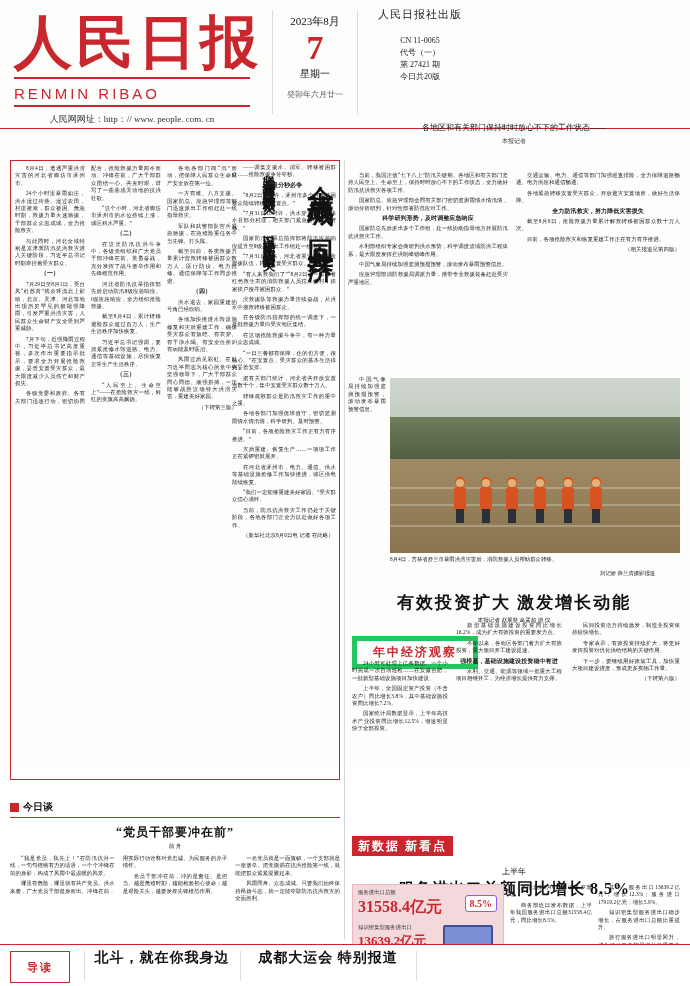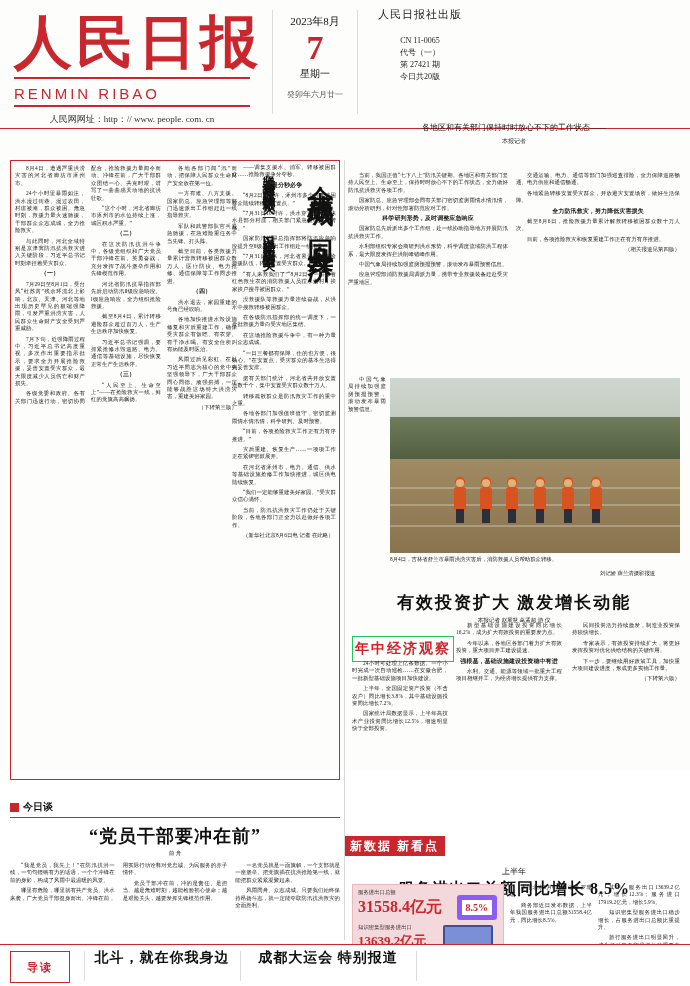--- a/index.html
+++ b/index.html
@@ -50,45 +50,45 @@
   .fig .helm{position:absolute;left:3px;top:-2px;width:10px;height:6px;background:#e8490f;border-radius:5px 5px 0 0;}
   .fig .legs{position:absolute;left:4px;top:30px;width:8px;height:14px;background:#2b2f3a;}
   .caption{position:absolute;left:390px;top:556px;width:290px;font-size:5.4px;color:#222;}
   .credit{position:absolute;left:600px;top:570px;font-size:5.4px;color:#222;}
 
   
   .rmid{position:absolute;left:348px;top:588px;width:332px;}
   .rmid .kicker{font-size:8px;text-align:center;}
   .rmid .h2{font-size:17px;font-weight:bold;text-align:center;letter-spacing:2px;margin-top:3px;}
   .rmid .byline{font-size:5.6px;text-align:center;margin-top:3px;}
-  .tag-red{display:inline-block;border:1px solid #22c55e;color:#c9272d;font-size:14px;font-weight:bold;padding:3px 2px;letter-spacing:2px;}
-
-  
-  .newdata{position:absolute;left:344px;top:836px;}
+  .tag-red{display:inline-block;border:5px solid #22c55e;color:#c9272d;font-size:12px;font-weight:bold;padding:3px 16px;letter-spacing:2px;}
+
+  
+  .newdata{position:absolute;left:352px;top:836px;}
   .newdata .tag{background:#c9272d;color:#fff;font-size:12px;font-weight:bold;padding:3px 6px;letter-spacing:2px;}
   .rbot{position:absolute;left:348px;top:862px;width:332px;}
   .rbot .kick{font-size:8px;text-align:center;}
   .rbot .h3{font-size:16px;font-weight:bold;text-align:center;letter-spacing:1px;margin-top:2px;}
   .infocard{position:absolute;left:352px;top:884px;width:150px;height:86px;background:#f4d9dc;border:1px solid #e7b9bf;}
   .infocard .ttl{font-size:5.4px;color:#333;margin:4px 0 0 5px;}
   .infocard .big{font-size:16px;font-weight:bold;color:#c9272d;margin:1px 0 0 5px;}
-  .infocard .pill{position:absolute;right:6px;top:10px;background:#fff;border:5px solid #8b5cf6;color:#c9272d;font-size:10px;font-weight:bold;padding:2px 4px;border-radius:3px;}
+  .infocard .pill{position:absolute;right:6px;top:10px;background:#fff;border:1px solid #8b5cf6;color:#c9272d;font-size:10px;font-weight:bold;padding:2px 4px;border-radius:3px;}
   .infocard .ttl2{font-size:5.4px;color:#333;margin:6px 0 0 5px;}
   .infocard .big2{font-size:13px;font-weight:bold;color:#c9272d;margin:1px 0 0 5px;}
   .infocard .pill2{position:absolute;left:5px;bottom:6px;background:#fff;border:1px solid #c9272d;color:#c9272d;font-size:9px;font-weight:bold;padding:1px 3px;border-radius:3px;}
   .laptop{position:absolute;right:8px;bottom:8px;width:58px;height:38px;}
   .laptop .scr{position:absolute;left:6px;top:0;width:46px;height:28px;background:#7b8fd6;border:2px solid #3f4f9a;border-radius:2px;}
   .laptop .base{position:absolute;left:0;bottom:0;width:58px;height:6px;background:#c9d0ea;border-radius:2px;}
 
   
   .todaytalk{position:absolute;left:10px;top:800px;width:330px;height:140px;}
   .tt-head{display:flex;align-items:center;gap:4px;}
   .tt-square{width:9px;height:9px;background:#c9272d;}
   .tt-title{font-size:10px;font-weight:bold;}
-  .tt-h{font-size:18px;font-weight:bold;text-align:center;margin-top:6px;letter-spacing:1px;}
+  .tt-h{font-size:12px;font-weight:bold;text-align:center;margin-top:6px;letter-spacing:1px;}
   .tt-by{font-size:5.6px;text-align:center;margin-top:2px;}
   .tt-cols{margin-top:4px;column-count:3;column-gap:8px;height:96px;}
 
   
   .footer{position:absolute;left:0;top:944px;width:690px;height:42px;border-top:1px solid #c9272d;background:#fff;}
   .fnav{position:absolute;left:10px;top:6px;width:58px;height:30px;border:1px solid #c9272d;color:#c9272d;font-size:11px;font-weight:bold;display:flex;align-items:center;justify-content:center;letter-spacing:2px;}
   .fitem{position:absolute;top:4px;text-align:center;}
   .fitem .t{font-size:14px;font-weight:bold;letter-spacing:1px;}
   .fitem .p{font-size:8px;color:#c9272d;margin-top:20px;}
   .vdiv{position:absolute;top:6px;width:1px;height:30px;background:#ddd;}

